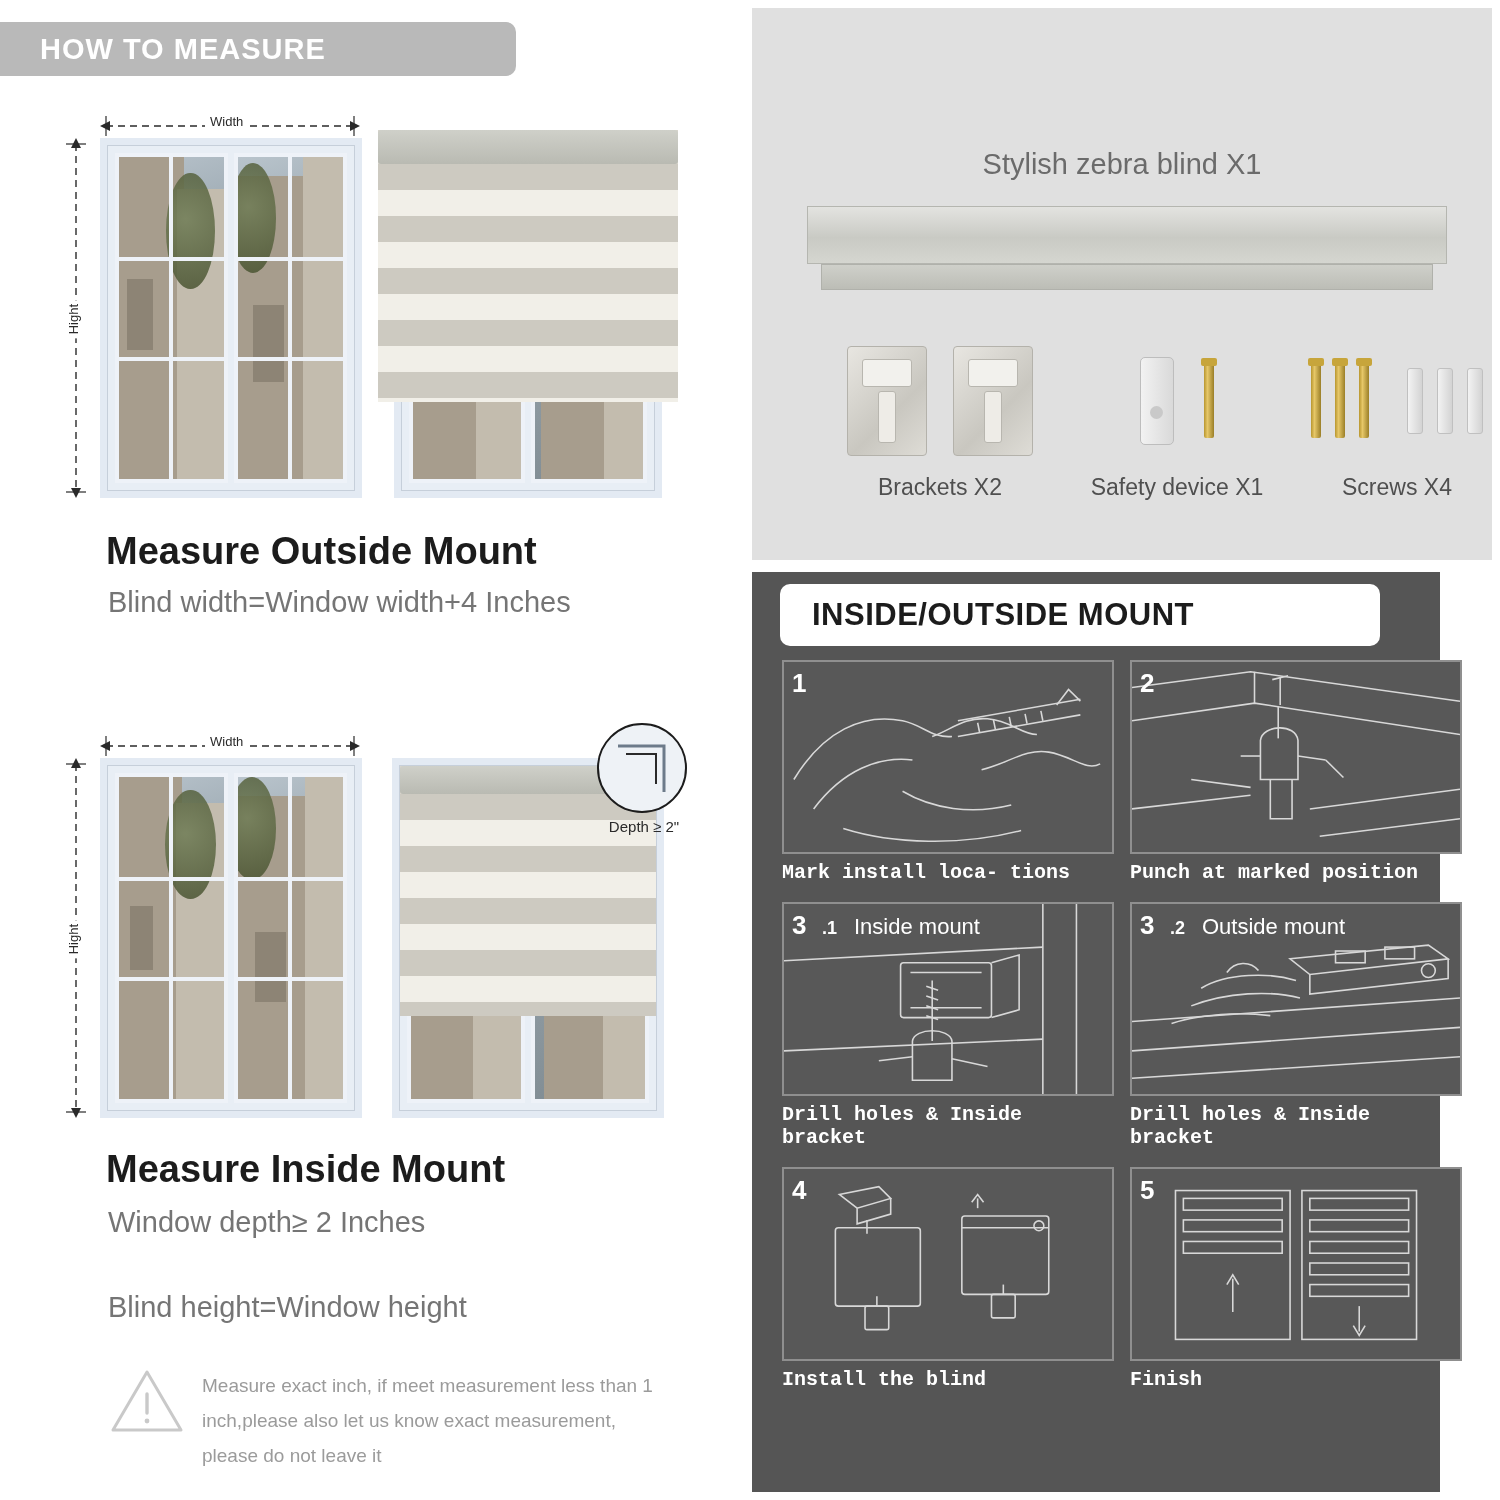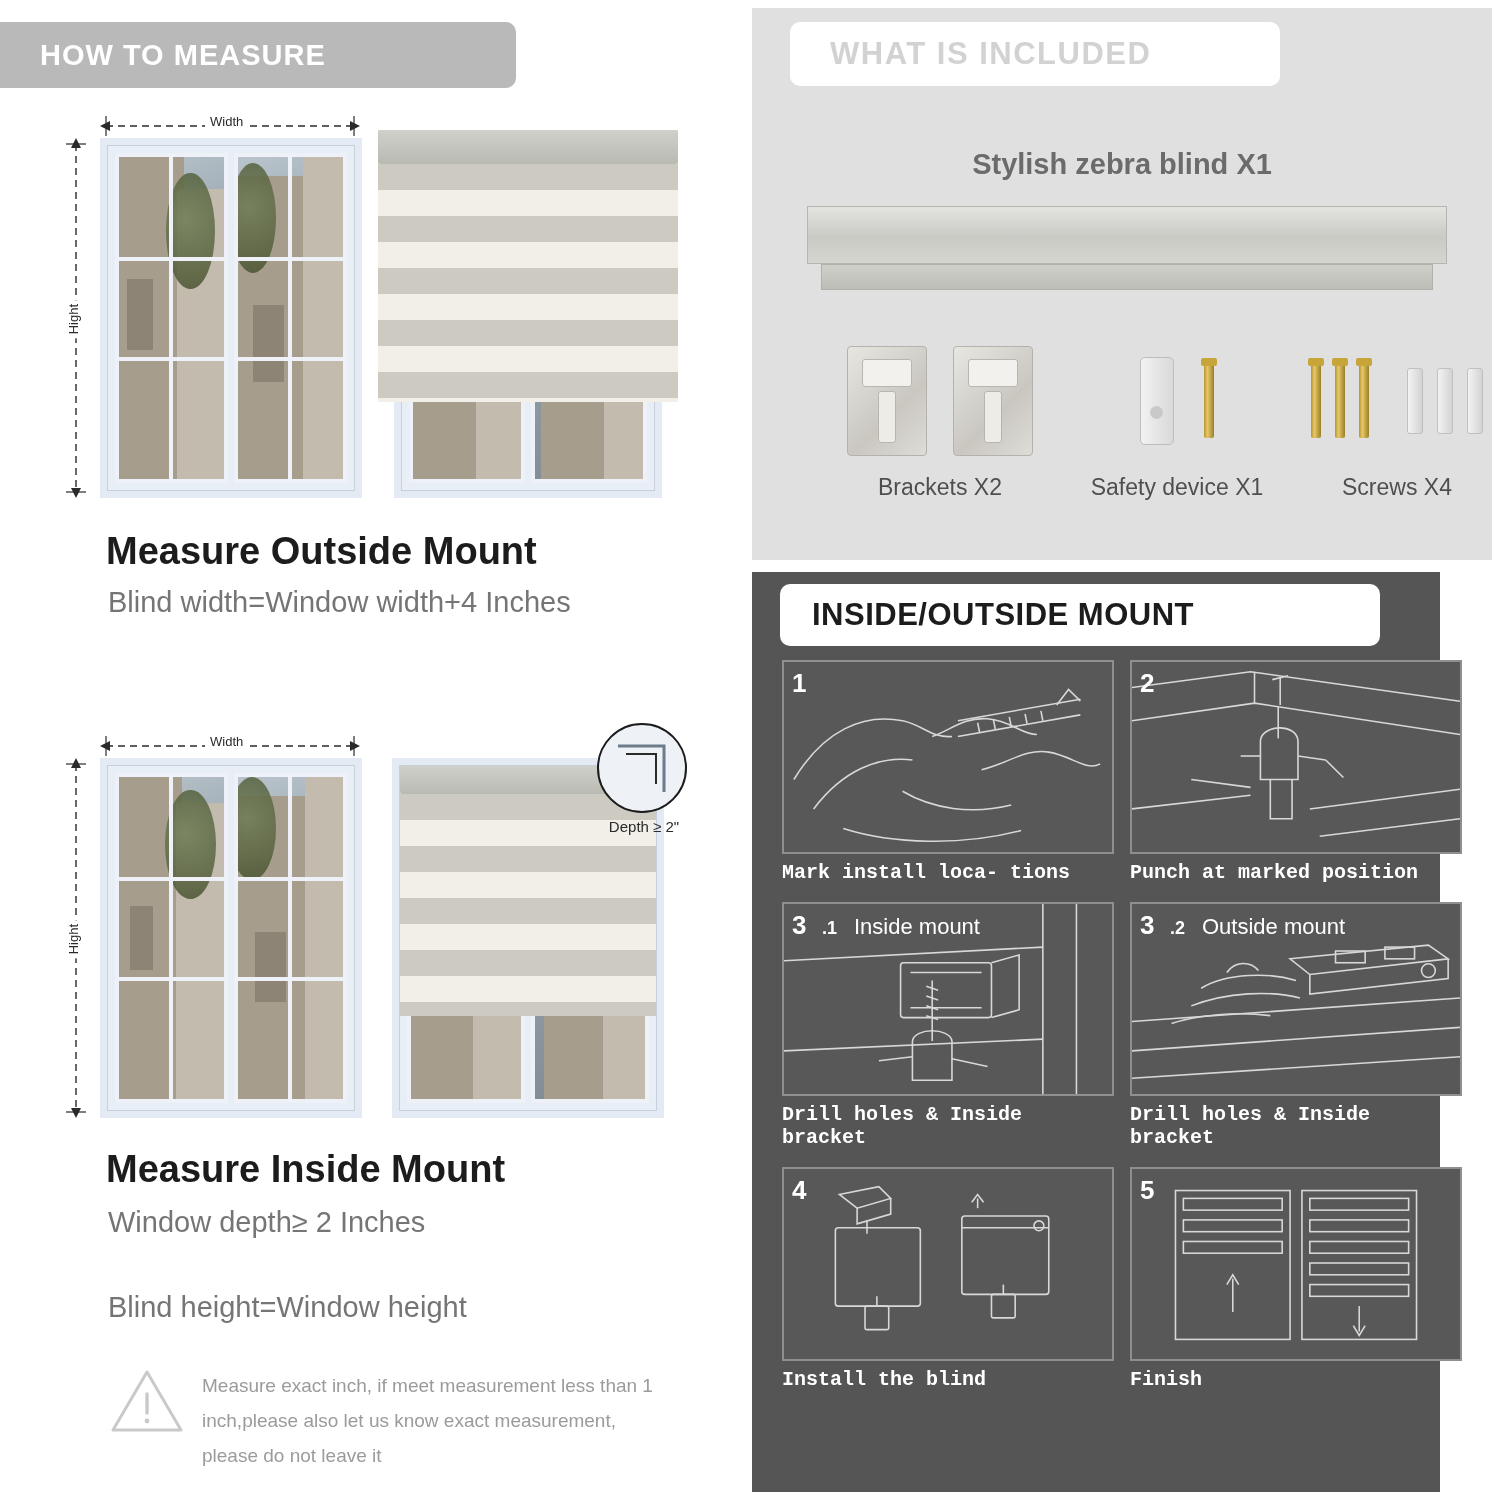--- a/index.html
+++ b/index.html
@@ -33,21 +33,21 @@
     position: absolute;
     display: flex;
     align-items: center;
     font-weight: bold;
     letter-spacing: 1px;
   }
   .tag-measure {
     left: 0;
     top: 22px;
     width: 516px;
-    height: 66px;
+    height: 54px;
     background: #b9b9b9;
     color: #ffffff;
     font-size: 29px;
     padding-left: 40px;
     box-sizing: border-box;
     border-radius: 0 10px 10px 0;
   }
 
   .dim-label {
     font-size: 13px;
@@ -193,21 +193,21 @@
     padding-left: 40px;
     box-sizing: border-box;
   }
   .inc-title {
     position: absolute;
     top: 140px;
     left: 0; right: 0;
     text-align: center;
     font-size: 29px;
     color: #6b6b6b;
-    font-weight: bold;
+    font-weight: normal;
   }
   .blind-bar {
     position: absolute;
     left: 55px;
     top: 198px;
     width: 640px;
     height: 90px;
   }
   .blind-bar .top {
     position: absolute;
@@ -561,21 +561,20 @@
           <circle cx="37" cy="53" r="2.4" fill="#c9c9c9"></circle>
         </svg>
       </div>
       <div class="warn-text">Measure exact inch, if meet measurement less than 1 inch,please also let us know exact measurement, please do not leave it</div>
     </div>
   </div>
 
   <div class="right-col">
 
     <div class="included-panel">
-      <div class="tag-included">WHAT IS INCLUDED</div>
       <div class="inc-title">Stylish zebra blind X1</div>
 
       <div class="blind-bar">
         <div class="top"></div>
         <div class="bot"></div>
       </div>
 
       <div class="parts-row">
 
         <div class="part" style="left:58px;top:0;width:260px;height:180px">

